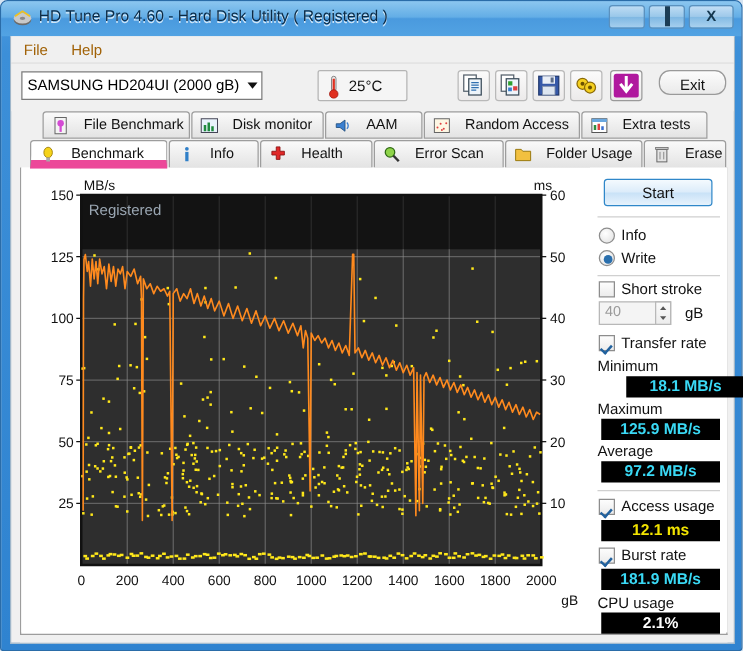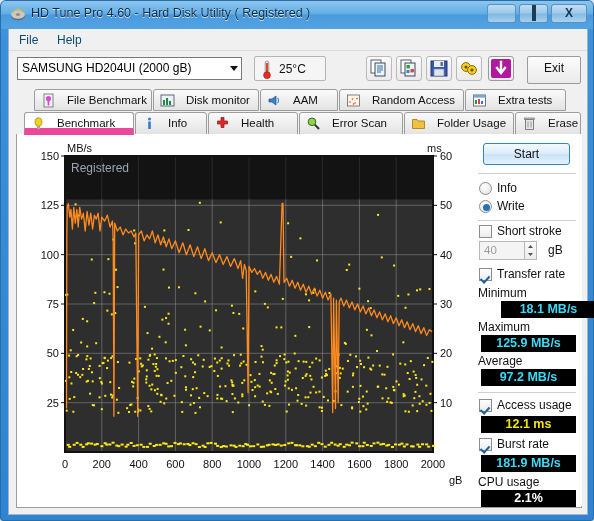--- a/index.html
+++ b/index.html
@@ -81,35 +81,35 @@
 
   
   #menubar {
     position: absolute; left: 0; top: 0;
     width: 578px; height: 22px;
     background: #f0f0f0;
     border-bottom: 1px solid #dcdcdc;
   }
   .menu-item {
     position: absolute; top: 3px;
-    font-size: 12px; color: #0c4a6e;
+    font-size: 12px; color: #a16207;
     padding: 1px 6px;
   }
   #menu-file { left: 4px; }
   #menu-help { left: 42px; }
 
   
   #toolbar {
     position: absolute; left: 0; top: 22px;
     width: 578px; height: 38px;
     background: #f0f0f0;
   }
   #drive-select {
     position: absolute; left: 8px; top: 6px;
-    width: 225px; height: 23px;
+    width: 193px; height: 23px;
     background: #fff;
     border: 1px solid #7a7a7a;
     font-size: 12px;
     color: #000;
     padding: 3px 0 0 4px;
     overflow: hidden;
     white-space: nowrap;
   }
   #drive-arrow {
     position: absolute; right: 3px; top: 8px;
@@ -143,23 +143,23 @@
   #tb-copy { left: 357px; }
   #tb-copyimg { left: 387px; }
   #tb-save { left: 417px; }
   #tb-settings { left: 447px; }
   #tb-download {
     left: 479px;
     border: 1px solid #9a9a9a;
   }
   #btn-exit {
     position: absolute; left: 518px; top: 5px;
-    width: 54px; height: 28px;
+    width: 54px; height: 20px;
     border: 1px solid #9a9a9a;
-    border-radius: 2px;
+    border-radius: 9px;
     background: linear-gradient(to bottom,#fcfcfc,#eaeaea);
     font-size: 12px;
     text-align: center;
     line-height: 23px;
     color: #111;
   }
 
   
   #tabstrip {
     position: absolute; left: 7px; top: 60px;

